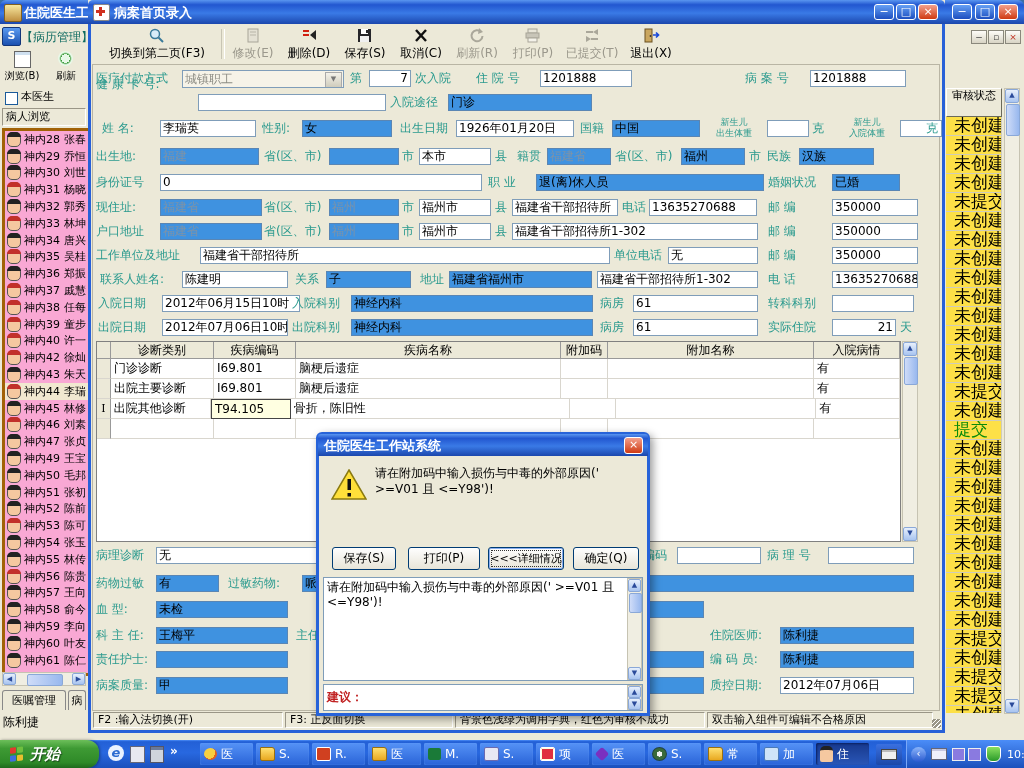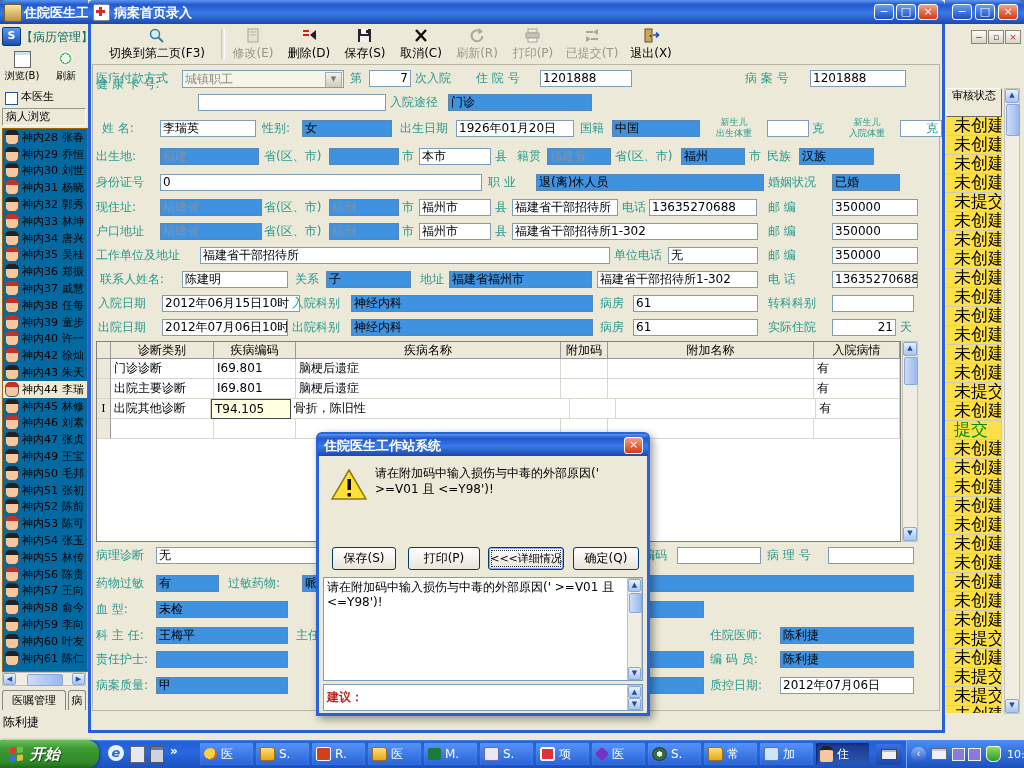--- a/index.html
+++ b/index.html
@@ -45,21 +45,21 @@
   .gmark{background:#ece9d8;border-right:1px solid #999;border-bottom:1px solid #d9d6ce;box-sizing:border-box;
          font-size:11px;text-align:center;line-height:19px;height:20px;font-family:"DejaVu Serif",serif}
   .gedit{background:#ffffe1;border:1px solid #444}
   .grow{display:flex}
   
   .sbv{background:#f0eee2;border:1px solid #c6c3b2;box-sizing:border-box}
   .sbtn{background:linear-gradient(#e8f0fc,#a8c4f0);border:1px solid #8aa8d8;border-radius:2px;color:#2a4a9a;
         font-size:7px;text-align:center;box-sizing:border-box;line-height:11px}
   .sthumb{background:linear-gradient(90deg,#cfdcf8,#98b8ee);border:1px solid #8aa8d8;border-radius:2px}
   
-  .plist{background:#0369a1;border:1px solid #a16207;overflow:hidden}
+  .plist{background:#f9a8d4;border:3px solid #a16207;overflow:hidden}
   .prow{display:flex;align-items:center;height:16.8px;font-size:11px;white-space:nowrap;overflow:hidden;padding-left:2px}
   .prow.sel{background:#f1e8d0}
   .face{width:12px;height:13px;border-radius:6px 6px 5px 5px;background:#f5c8a0;border:1px solid #555;
         position:relative;flex:0 0 auto;margin-right:3px}
   .face:before{content:"";position:absolute;top:-1px;left:-1px;right:-1px;height:5px;border-radius:6px 6px 0 0;background:#222}
   .face.f:before{background:#c2302a}
   .pw{margin-right:4px}
   .tab{position:absolute;height:20px;background:#ece9d8;border:1px solid #888;border-bottom:none;
        border-radius:3px 3px 0 0;font-size:11px;line-height:19px;text-align:center;overflow:hidden;box-sizing:border-box}
   
@@ -670,20 +670,27 @@
     <div class="abs binp" style="left:560px;top:651px;width:56px"></div>
     <div class="abs lbl" style="left:622px;top:651px;width:68px">编 码 员:</div>
     <div class="abs binp" style="left:692px;top:651px;width:134px">陈利捷</div>
 
     <div class="abs lbl" style="left:8px;top:677px;width:64px">病案质量:</div>
     <div class="abs binp" style="left:68px;top:677px;width:132px">甲</div>
     <div class="abs binp" style="left:560px;top:677px;width:56px"></div>
     <div class="abs lbl" style="left:622px;top:677px;width:68px">质控日期:</div>
     <div class="abs inp" style="left:692px;top:677px;width:134px">2012年07月06日</div>
 
+    <div class="abs grey" style="left:3px;top:711px;width:851px;height:19px">
+      <div class="sp" style="left:2px;width:190px">F2 :输入法切换(开)</div>
+      <div class="sp" style="left:194px;width:168px">F3:  正反面切换</div>
+      <div class="sp" style="left:364px;width:250px">背景色浅绿为调用字典，红色为审核不成功</div>
+      <div class="sp" style="left:616px;width:226px">双击输入组件可编辑不合格原因</div>
+      <div class="abs" style="right:1px;top:8px;width:9px;height:9px;background:repeating-linear-gradient(135deg,#fff 0 1px,#9a9687 1px 3px)"></div>
+    </div>
   </div>
 
   <div class="abs dlg" style="left:316px;top:432px;width:334px;height:284px;box-sizing:border-box">
     <div class="abs tbar" style="left:-1px;top:-1px;width:330px;height:22px;border-radius:3px 3px 0 0">
       <div class="abs tbar-text" style="left:6px;top:3px">住院医生工作站系统</div>
       <div class="abs wbtn cls" style="left:306px;top:3px;width:19px;height:17px">×</div>
     </div>
     <svg class="abs" style="left:12px;top:34px" width="36" height="32" viewBox="0 0 36 32">
       <polygon points="18,1 35,30 1,30" fill="#ffe03a" stroke="#8a7a10" stroke-width="1.5"></polygon>
       <rect x="16.5" y="10" width="3.5" height="11" fill="#111"></rect>

